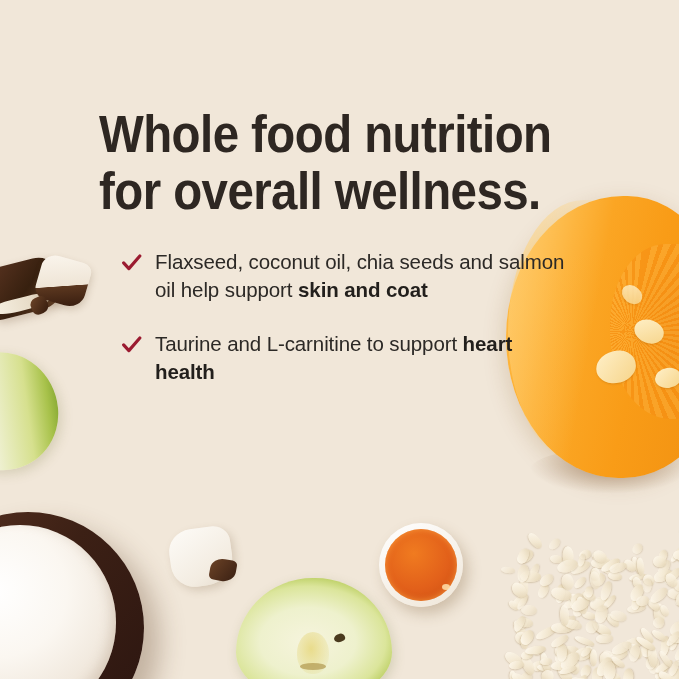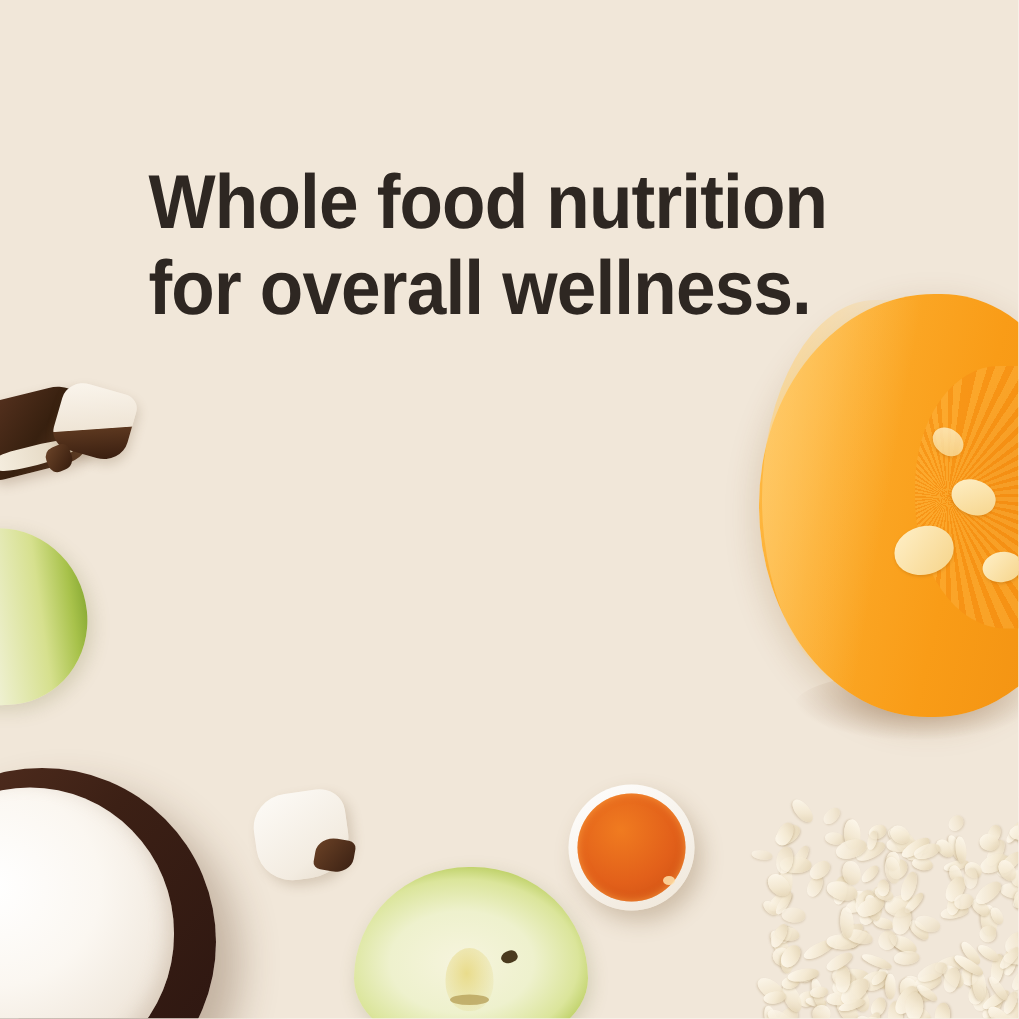--- a/index.html
+++ b/index.html
@@ -532,16 +532,32 @@
       <div class="flake" style="left: 44.1809px; top: 51.947px; width: 15.0408px; height: 9.70643px; transform: rotate(-39deg); opacity: 0.79;"></div>
       <div class="flake" style="left: 79.6119px; top: 34.1694px; width: 13.2508px; height: 6.24541px; transform: rotate(-76deg); opacity: 0.75;"></div>
     </div>
 
   <h1 id="headline">Whole food nutrition
 for overall wellness.</h1>
 
   <div id="bullets">
 
 
-
+    <div class="bullet">
+      <span class="check">
+        <svg viewBox="0 0 24 24" aria-hidden="true">
+          <path d="M3 12.4 L9 19 L21.5 4.6" fill="none" stroke="#9b1b30" stroke-width="3.6" stroke-linecap="round" stroke-linejoin="round"></path>
+        </svg>
+      </span>
+      <span class="btext"><span>Flaxseed, coconut oil, chia seeds and salmon oil help support </span><b>skin and coat</b></span>
+    </div>
+
+    <div class="bullet">
+      <span class="check">
+        <svg viewBox="0 0 24 24" aria-hidden="true">
+          <path d="M3 12.4 L9 19 L21.5 4.6" fill="none" stroke="#9b1b30" stroke-width="3.6" stroke-linecap="round" stroke-linejoin="round"></path>
+        </svg>
+      </span>
+      <span class="btext"><span>Taurine and L-carnitine to support </span><b>heart health</b></span>
+    </div>
 
   </div>
 </div>
 
 </body></html>

